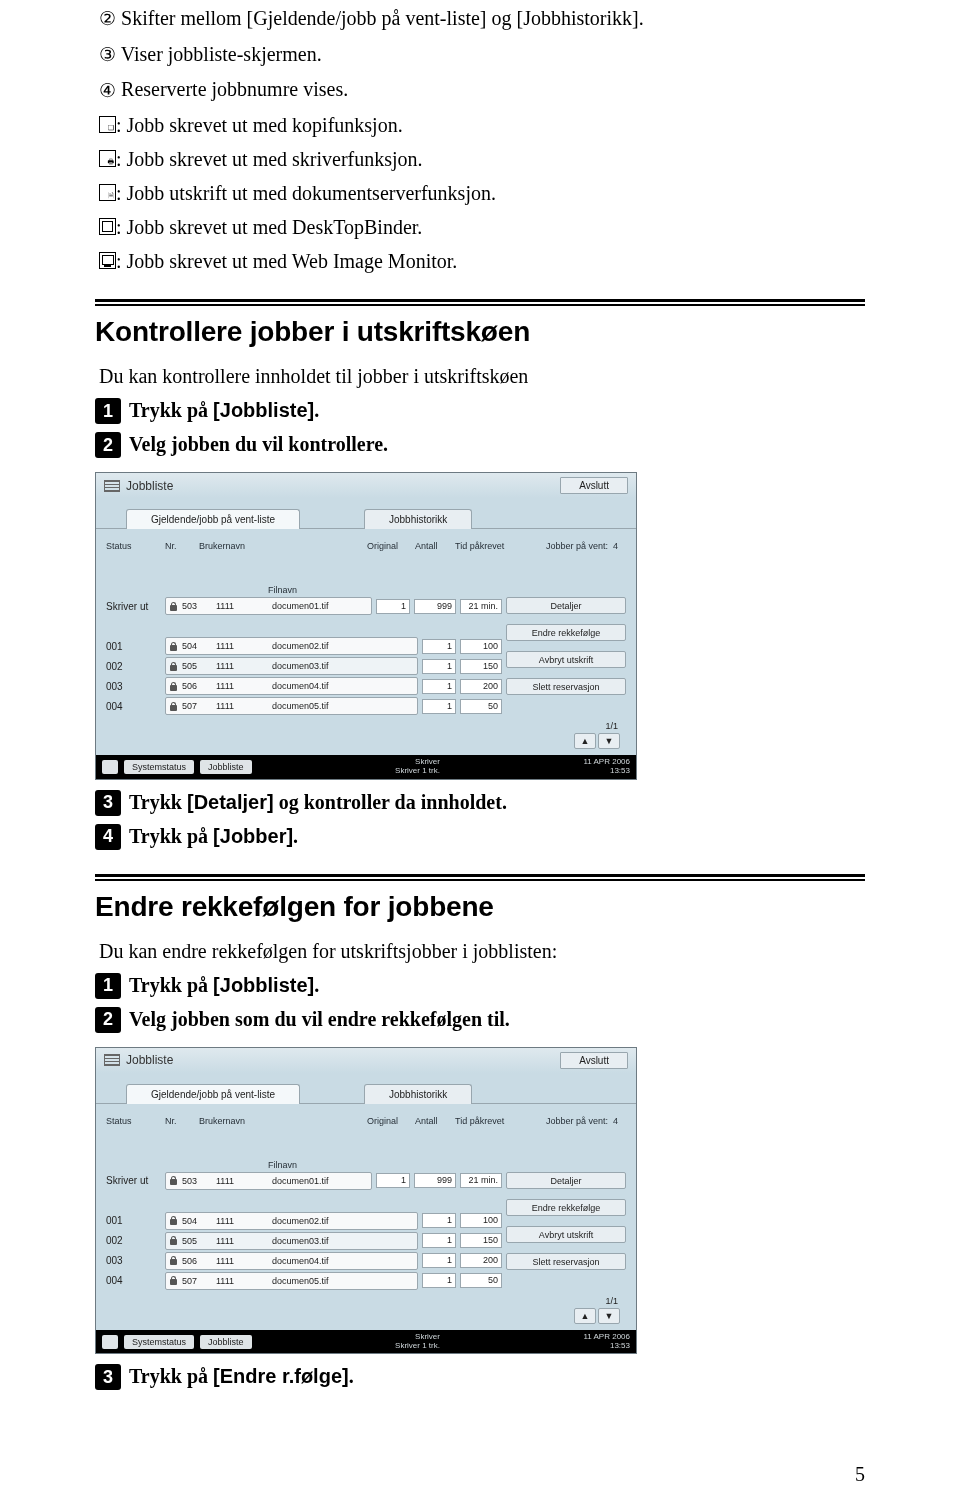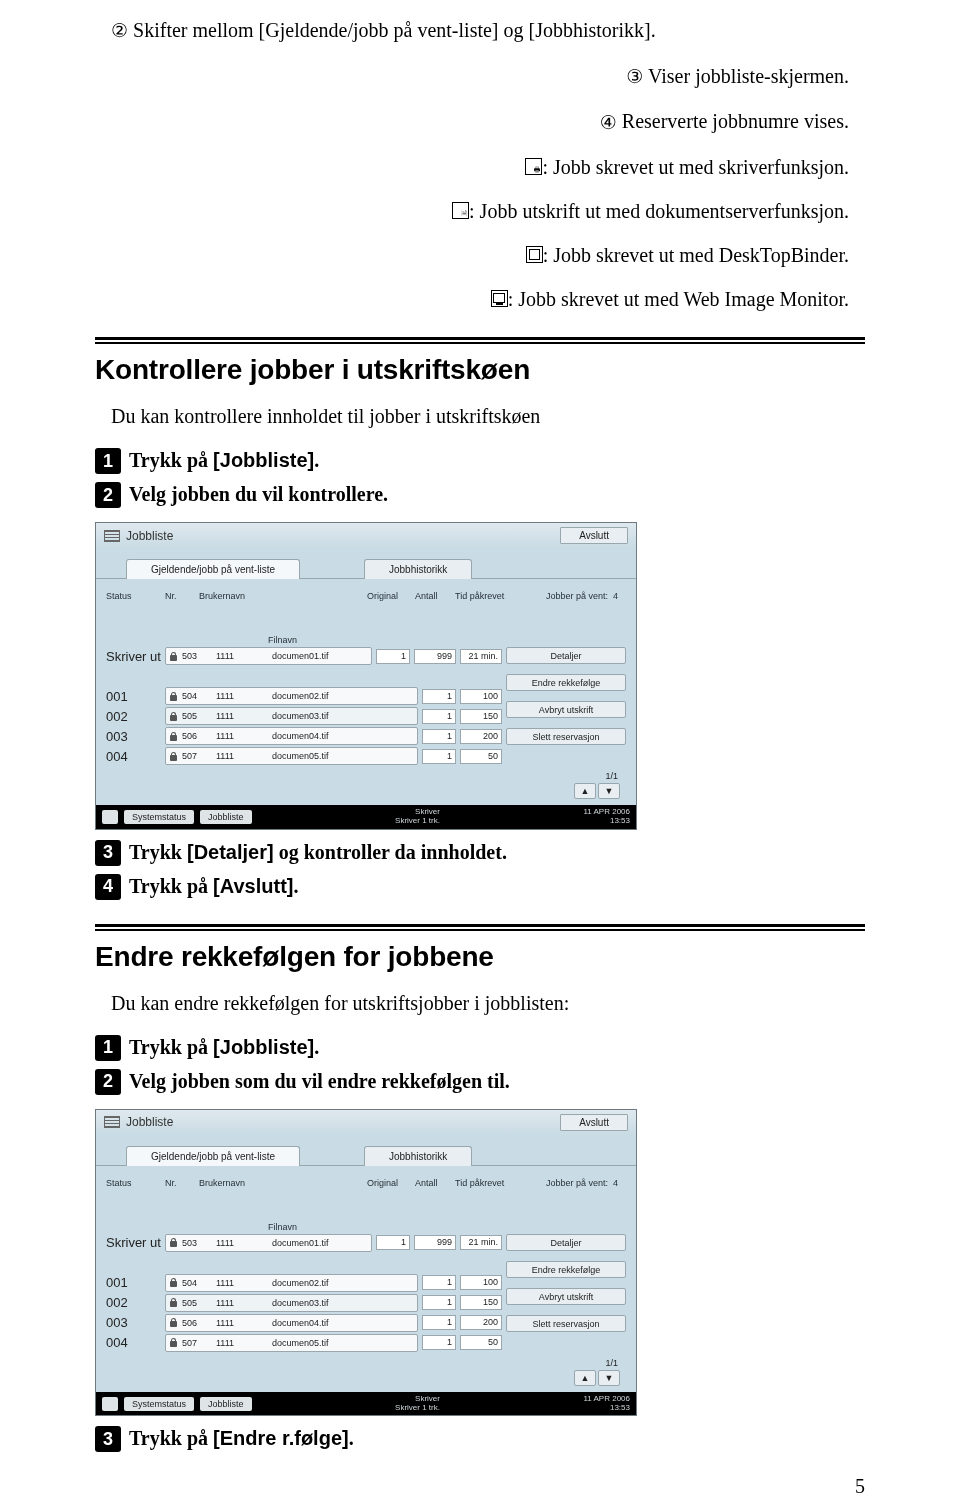--- a/index.html
+++ b/index.html
@@ -13,25 +13,24 @@
   .page {
     width: 960px;
     padding: 0 95px 40px 95px;
     box-sizing: border-box;
     position: relative;
     min-height: 1510px;
   }
   .body-text {
     font-size: 20px;
     line-height: 1.4;
-    margin: 16px;
+    margin: 4px;
   }
   .body-text + .body-text {
     margin-top: 6px;
-    text-align: right;
   }
   .circ-num {
     display: inline-block;
     font-family: Arial, sans-serif;
     font-size: 19px;
     vertical-align: middle;
     position: relative;
     top: -1px;
   }
   .link-bracket {
@@ -206,21 +205,21 @@
   .ss-header-row .col-tid { width: 50px; }
   .ss-header-row .col-vent { flex: 1; text-align: right; padding-right: 8px;}
   .ss-row {
     display: flex;
     align-items: center;
     gap: 4px;
     margin-bottom: 2px;
   }
   .ss-row .col-status {
     width: 55px;
-    font-size: 13px;
+    font-size: 10px;
     display: flex;
     align-items: center;
   }
   .ss-row .pill {
     background: #f8f9fa;
     border: 1px solid #9aa7af;
     border-radius: 2px;
     padding: 8px 3px;
     display: flex;
     gap: 4px;
@@ -354,20 +353,23 @@
 <p class="body-text">
   <span class="circ-num">②</span><span> Skifter mellom </span><span class="link-bracket">[Gjeldende/jobb på vent-liste]</span><span> og </span><span class="link-bracket">[Jobbhistorikk]</span><span>.</span>
 </p>
 <p class="body-text">
   <span class="circ-num">③</span><span> Viser jobbliste-skjermen.</span>
 </p>
 <p class="body-text">
   <span class="circ-num">④</span><span> Reserverte jobbnumre vises.</span>
 </p>
 
+<p class="body-text">
+  <span class="square-icon"><span class="mark">❏</span></span><span>: Jobb skrevet ut med kopifunksjon.</span>
+</p>
 <p class="body-text">
   <span class="square-icon"><span class="mark">🖶</span></span><span>: Jobb skrevet ut med skriverfunksjon.</span>
 </p>
 <p class="body-text">
   <span class="square-icon"><span class="mark">🗎</span></span><span>: Jobb utskrift ut med dokumentserverfunksjon.</span>
 </p>
 <p class="body-text">
   <span class="square-icon deskbinder"></span><span>: Jobb skrevet ut med DeskTopBinder.</span>
 </p>
 <p class="body-text">
@@ -498,21 +500,21 @@
     </div>
   </div>
 </div>
 
 <div class="step">
   <div class="step-badge">3</div>
   <div class="step-text"><span>Trykk </span><span class="sans">[Detaljer]</span><span> og kontroller da innholdet.</span></div>
 </div>
 <div class="step">
   <div class="step-badge">4</div>
-  <div class="step-text"><span>Trykk på </span><span class="sans">[Avslutt]</span><span>.</span></div>
+  <div class="step-text"><span>Trykk på </span><span class="sans">[Jobber]</span><span>.</span></div>
 </div>
 
 <hr class="section-rule">
 <hr class="section-rule thin">
 <h2 class="section-heading">Endre rekkefølgen for jobbene</h2>
 <p class="body-text">Du kan endre rekkefølgen for utskriftsjobber i jobblisten:</p>
 
 <div class="step">
   <div class="step-badge">1</div>
   <div class="step-text"><span>Trykk på </span><span class="sans">[Jobbliste]</span><span>.</span></div>

